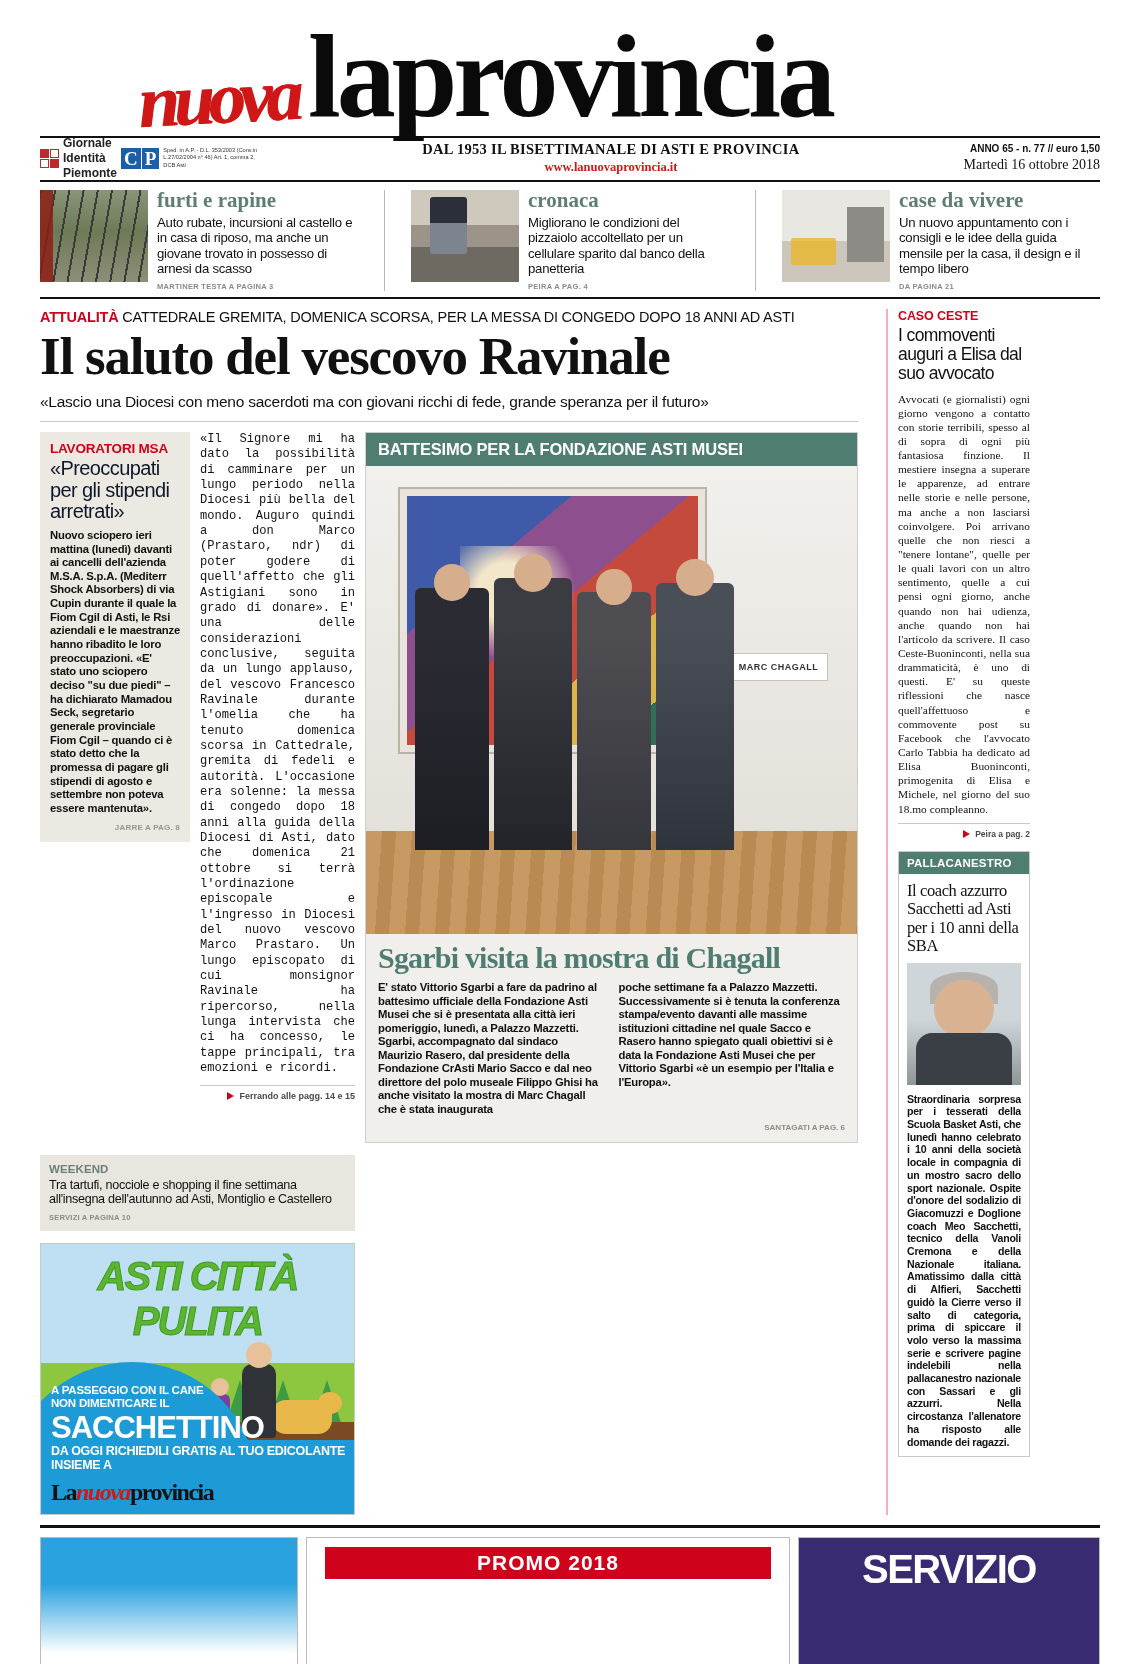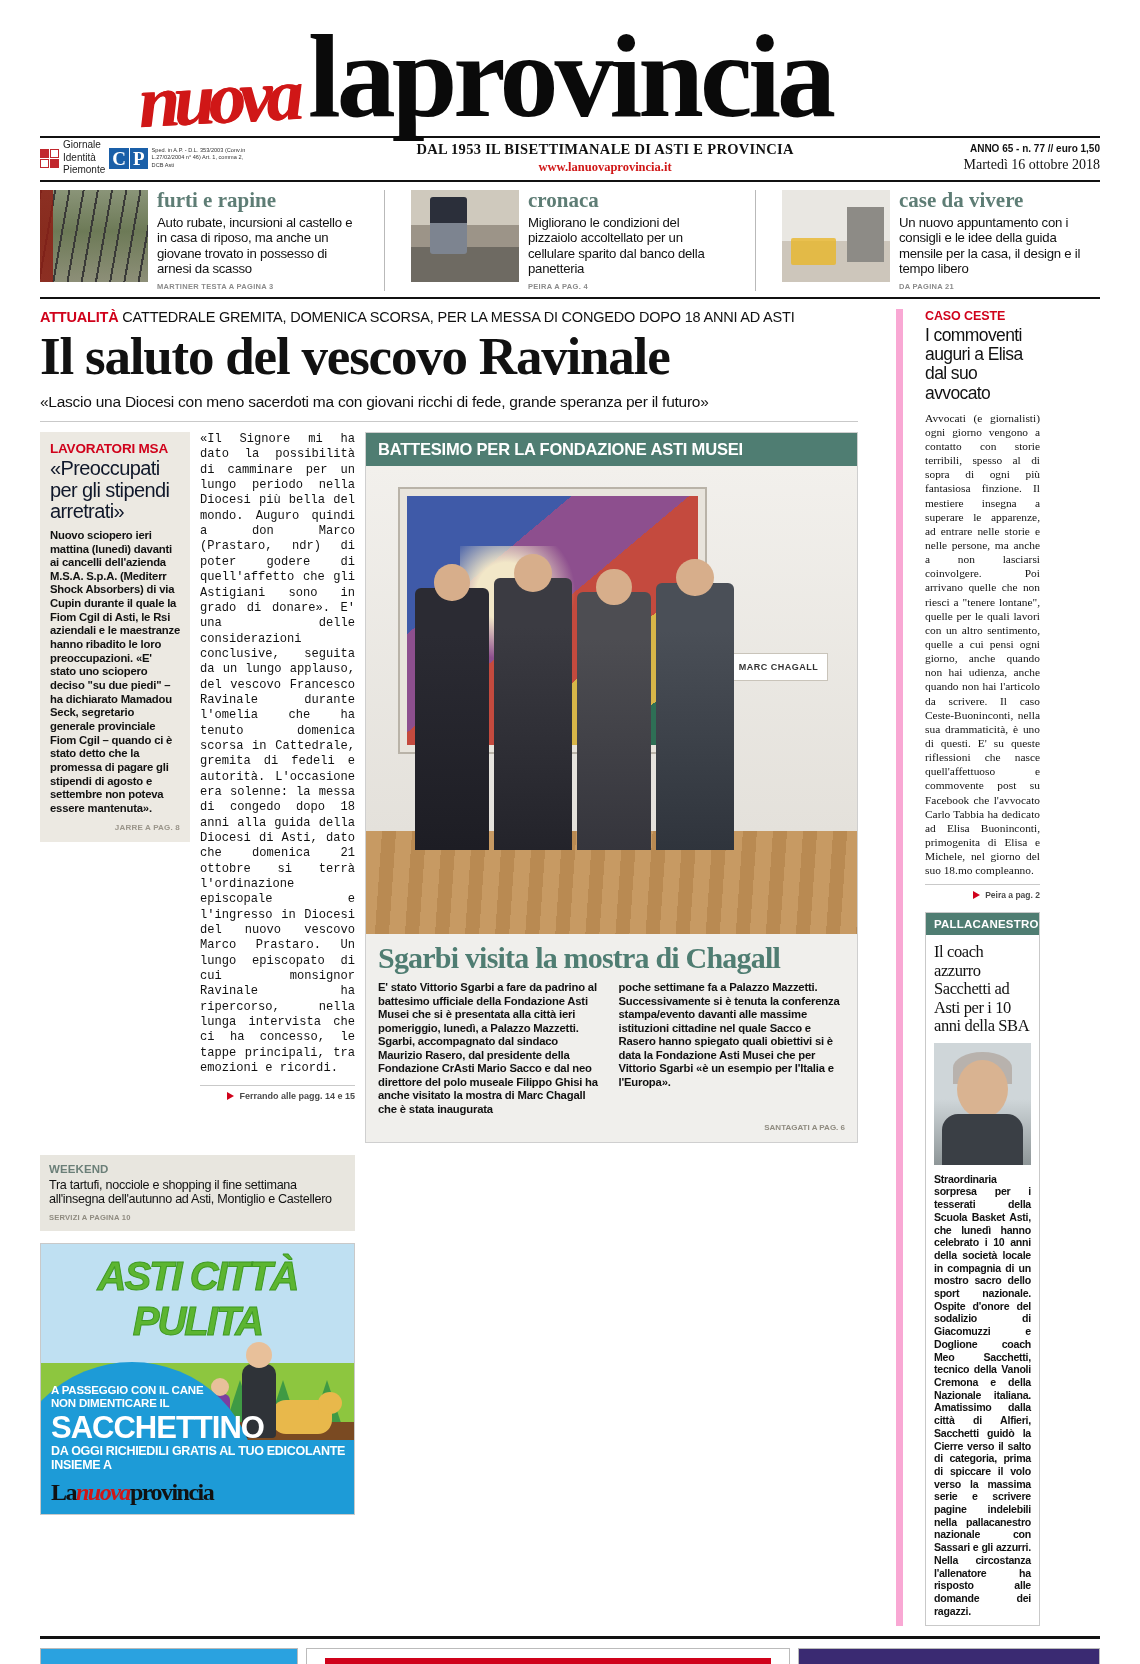--- a/index.html
+++ b/index.html
@@ -41,21 +41,21 @@
   
   .infobar {
     display: flex; align-items: center; justify-content: space-between;
     border-top: 2px solid #111; border-bottom: 2px solid #111;
     padding: 4px 0 6px 0; margin-top: 4px; height: 46px;
   }
   .ident { display: flex; align-items: center; gap: 4px; }
   .ident-flag { display: grid; grid-template-columns: 9px 9px; grid-template-rows: 9px 9px; gap: 1px; }
   .ident-flag i { display: block; background: #c1272d; }
   .ident-flag i:nth-child(2), .ident-flag i:nth-child(3) { background: #fff; border: 1px solid #c1272d; }
-  .ident-txt { font-size: 10px; line-height: 1.25; font-weight: normal; color: #222; }
+  .ident-txt { font-size: 12px; line-height: 1.25; font-weight: bold; color: #222; }
   .cp-logo { display: flex; gap: 1px; align-items: center; }
   .cp-logo b {
     display:inline-block; background:#1a5fa8; color:#fff;
     font-size: 19px; font-weight: bold; padding: 1px 3px; line-height: 1;
     font-family: "Liberation Serif", serif;
   }
   .sped { font-size: 5.6px; line-height: 1.35; color: #333; max-width: 95px; }
   .center-info { text-align: center; flex: 1; }
   .center-info .l1 {
     font-family: "Liberation Serif", serif; font-weight: bold;
@@ -97,21 +97,21 @@
       background:linear-gradient(180deg,#2b2f3a 0 45%, #7d8490 45% 100%);border-radius:3px;}
   .ph3 { background: linear-gradient(180deg,#e9e7e2 0 55%, #cdc6bb 55% 100%); }
   .ph3::after{content:"";position:absolute;left:8%;top:52%;width:42%;height:30%;
       background:#e8b62a;border-radius:2px;opacity:.8;}
   .ph3::before{content:"";position:absolute;right:6%;top:18%;width:34%;height:60%;
       background:#8d8b86;}
 
   
   .mainwrap { display: flex; gap: 28px; margin-top: 10px; }
   .mainleft { width: 818px; flex: 0 0 818px; }
-  .mainright { width: 144px; flex: 0 0 144px; border-left: 7px solid #f9a8d4; padding-left: 22px; margin-left: 10px; }
+  .mainright { width: 144px; flex: 0 0 144px; border-left: 2px solid #f9a8d4; padding-left: 10px; }
 
   .overline { font-size: 14.5px; letter-spacing: -.2px; margin-bottom: 2px; }
   .overline .cat { color: #d0021b; font-weight: bold; }
   .overline .rest { color: #111; }
   .bighead {
     font-family: "Liberation Serif", serif; font-weight: bold;
     font-size: 53px; line-height: 1.02; letter-spacing: -1.2px;
     color: #111; margin: 4px 0 10px 0;
   }
   .subhead {

